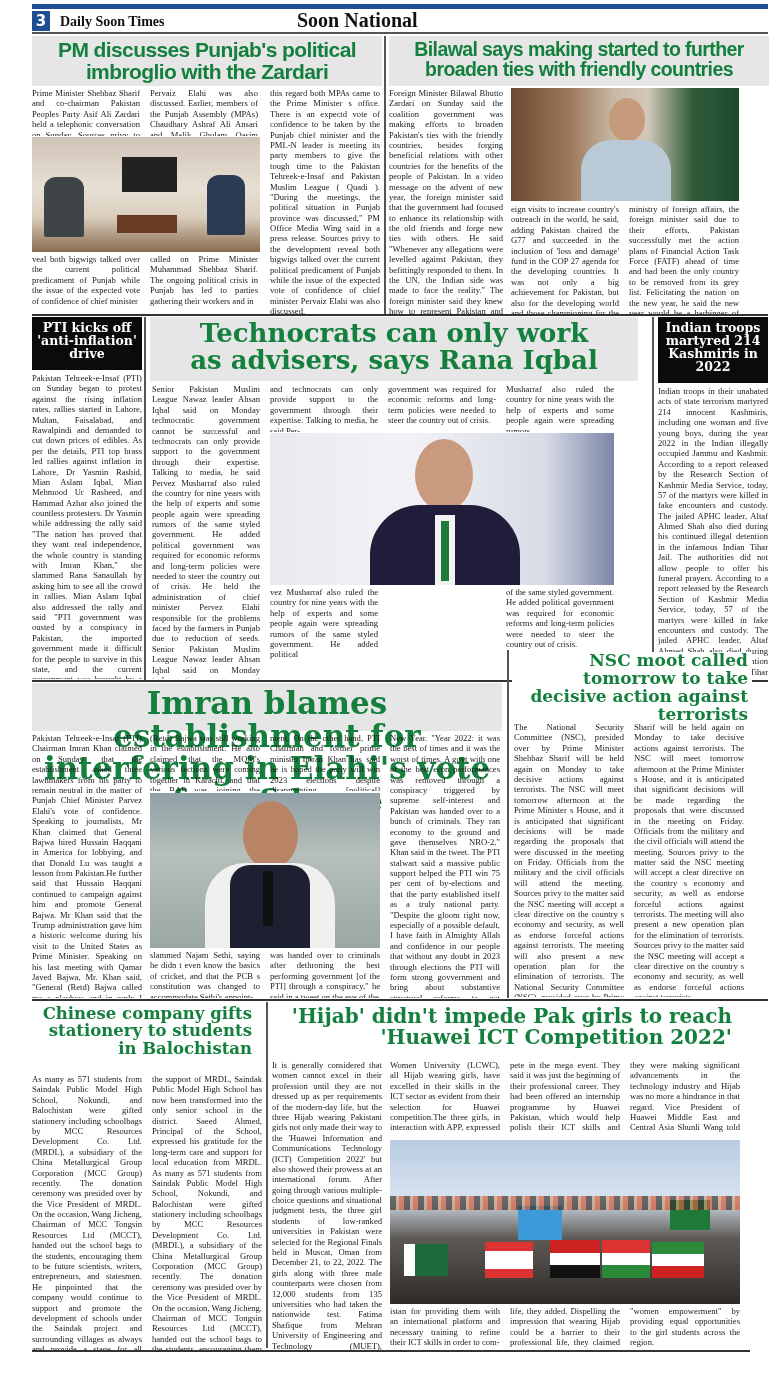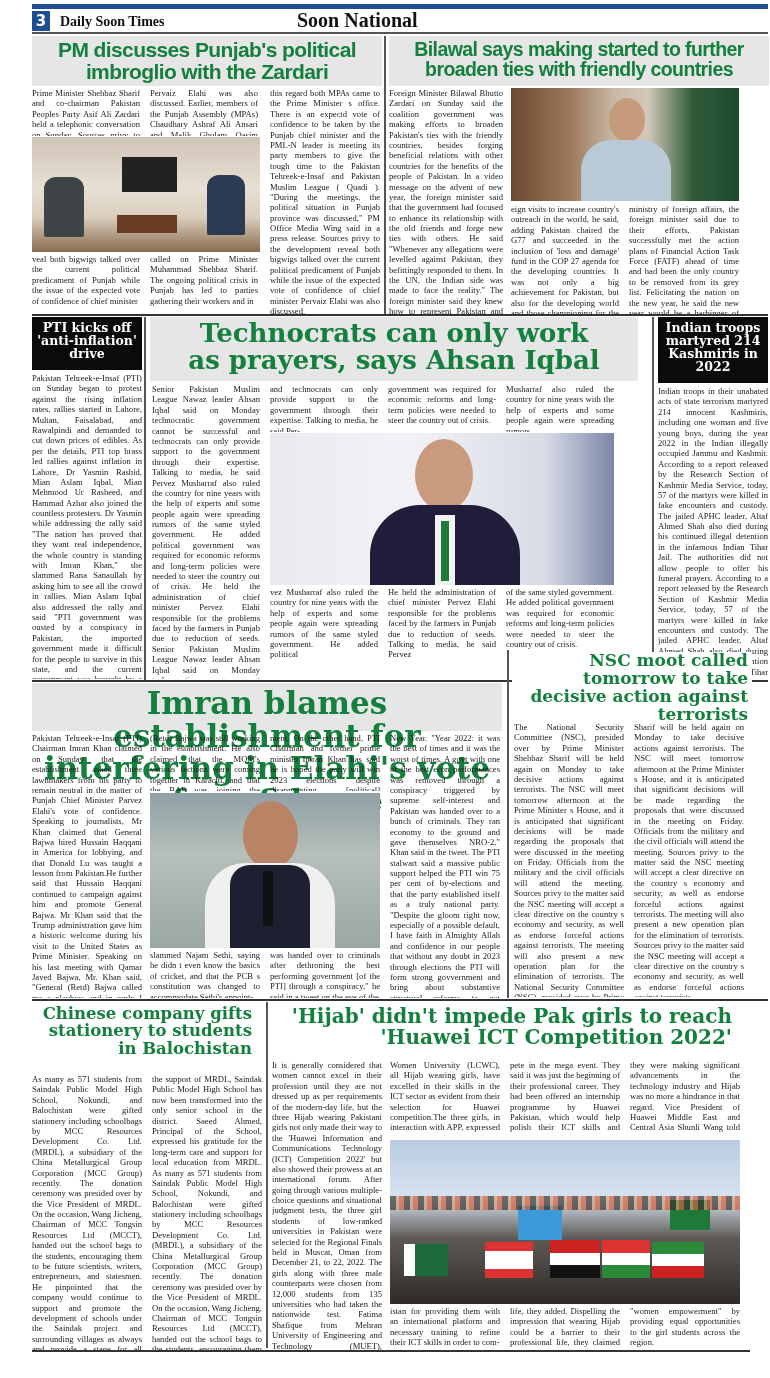--- a/index.html
+++ b/index.html
@@ -75,35 +75,34 @@
 
   <div class="hrule" style="left:2px;top:314px;width:736px;"></div>
 
   <div class="story" style="left:2px;top:317px;width:110px;height:363px;">
     <div class="hl hl-black" style="position:absolute;left:0;top:0;width:110px;height:53px;font-size:12.5px;padding:4px 3px 0;">PTI kicks off 'anti-inflation' drive</div>
     <div class="col" style="left:0;top:56px;width:110px;height:306px;">Pakistan Tehreek-e-Insaf (PTI) on Sunday began to protest against the rising inflation rates, rallies started in Lahore, Multan, Faisalabad, and Rawalpindi and demanded to cut down prices of edibles. As per the details, PTI top brass led rallies against inflation in Lahore, Dr Yasmin Rashid, Mian Aslam Iqbal, Mian Mehmood Ur Rasheed, and Hammad Azhar also joined the countless protesters. Dr Yasmin while addressing the rally said "The nation has proved that they want real independence, the whole country is standing with Imran Khan," she slammed Rana Sanaullah by asking him to see all the crowd in rallies. Mian Aslam Iqbal also addressed the rally and said "PTI government was ousted by a conspiracy in Pakistan, the imported government made it difficult for the people to survive in this state, and the current government was brought by a foreign plot and is working as per their orders."</div>
   </div>
   <div class="vrule" style="left:114px;top:317px;height:363px;"></div>
 
   <div class="story" style="left:120px;top:317px;width:488px;height:363px;">
-    <div class="hl" style="position:absolute;left:0;top:0;width:488px;height:64px;font-size:26px;padding:3px 30px 0;">Technocrats can only work as prayers, says Ahsan Iqbal</div>
+    <div class="hl" style="position:absolute;left:0;top:0;width:488px;height:64px;font-size:26px;padding:3px 30px 0;">Technocrats can only work as advisers, says Rana Iqbal</div>
     <div class="col" style="left:2px;top:67px;width:108px;height:295px;">Senior Pakistan Muslim League Nawaz leader Ahsan Iqbal said on Monday technocratic government cannot be successful and technocrats can only provide support to the government through their expertise. Talking to media, he said Pervez Musharraf also ruled the country for nine years with the help of experts and some people again were spreading rumors of the same styled government. He added political government was required for economic reforms and long-term policies were needed to steer the country out of crisis. He held the administration of chief minister Pervez Elahi responsible for the problems faced by the farmers in Punjab due to reduction of seeds. Senior Pakistan Muslim League Nawaz leader Ahsan Iqbal said on Monday technocratic government cannot be successful</div>
     <div class="col" style="left:238px;top:67px;width:108px;height:48px;">government was required for economic reforms and long-term policies were needed to steer the country out of crisis.</div>
     <div class="col" style="left:120px;top:67px;width:108px;height:48px;">and technocrats can only provide support to the government through their expertise. Talking to media, he said Per-</div>
     <div class="col" style="left:356px;top:67px;width:108px;height:48px;">Musharraf also ruled the country for nine years with the help of experts and some people again were spreading rumors</div>
     <div class="photo ph-ahsan" style="left:120px;top:116px;width:344px;height:152px;">
       <div style="position:absolute;left:100px;top:6px;width:150px;height:146px;">
         <div style="position:absolute;left:45px;top:0;width:58px;height:72px;border-radius:50%;background:#c99a7d;"></div>
         <div style="position:absolute;left:0;top:66px;width:150px;height:80px;border-radius:50px 50px 0 0;background:#1f1d3a;"></div>
         <div style="position:absolute;left:65px;top:76px;width:20px;height:70px;background:#f2f2f2;"></div>
         <div style="position:absolute;left:71px;top:82px;width:8px;height:60px;background:#1e7a3a;"></div>
       </div>
     </div>
     <div class="col" style="left:120px;top:270px;width:108px;height:92px;">vez Musharraf also ruled the country for nine years with the help of experts and some people again were spreading rumors of the same styled government. He added political</div>
-    <div class="col" style="left:238px;top:270px;width:108px;height:92px;">He held the administration of chief minister Pervez Elahi responsible for the problems faced by the farmers in Punjab due to reduction of seeds. Talking to media, he said Pervez</div>
     <div class="col" style="left:356px;top:270px;width:108px;height:92px;">of the same styled government. He added political government was required for economic reforms and long-term policies were needed to steer the country out of crisis.</div>
   </div>
   <div class="vrule" style="left:622px;top:317px;height:363px;"></div>
 
   <div class="story" style="left:628px;top:317px;width:110px;height:363px;">
     <div class="hl hl-black" style="position:absolute;left:0;top:0;width:110px;height:66px;font-size:12.5px;padding:4px 3px 0;">Indian troops martyred 214 Kashmiris in 2022</div>
     <div class="col" style="left:0;top:69px;width:110px;height:293px;">Indian troops in their unabated acts of state terrorism martyred 214 innocent Kashmiris, including one woman and five young boys, during the year 2022 in the Indian illegally occupied Jammu and Kashmir. According to a report released by the Research Section of Kashmir Media Service, today, 57 of the martyrs were killed in fake encounters and custody. The jailed APHC leader, Altaf Ahmed Shah also died during his continued illegal detention in the infamous Indian Tihar Jail. The authorities did not allow people to offer his funeral prayers. According to a report released by the Research Section of Kashmir Media Service, today, 57 of the martyrs were killed in fake encounters and custody. The jailed APHC leader, Altaf Ahmed Shah also died during his continued illegal detention in the infamous Indian Tihar Jail. The authorities did not allow people to offer his funeral prayers.</div>
   </div>
 
   <div class="hrule" style="left:2px;top:680px;width:736px;"></div>

